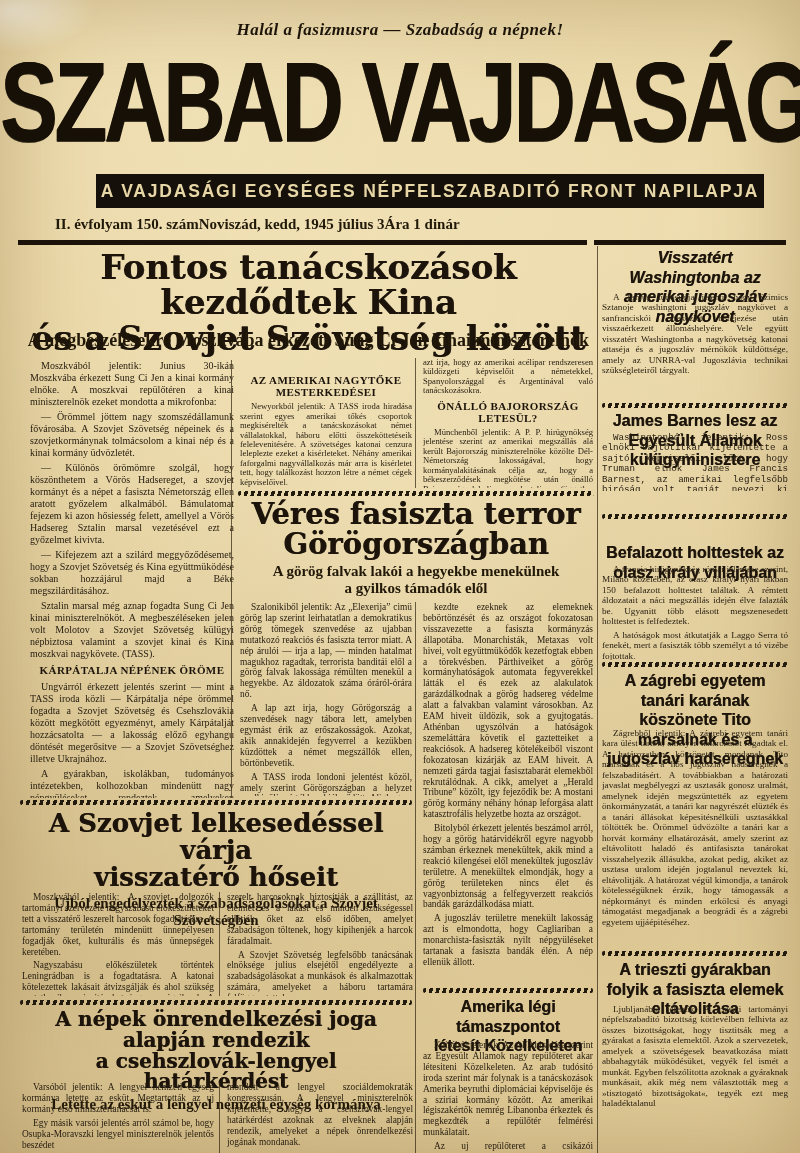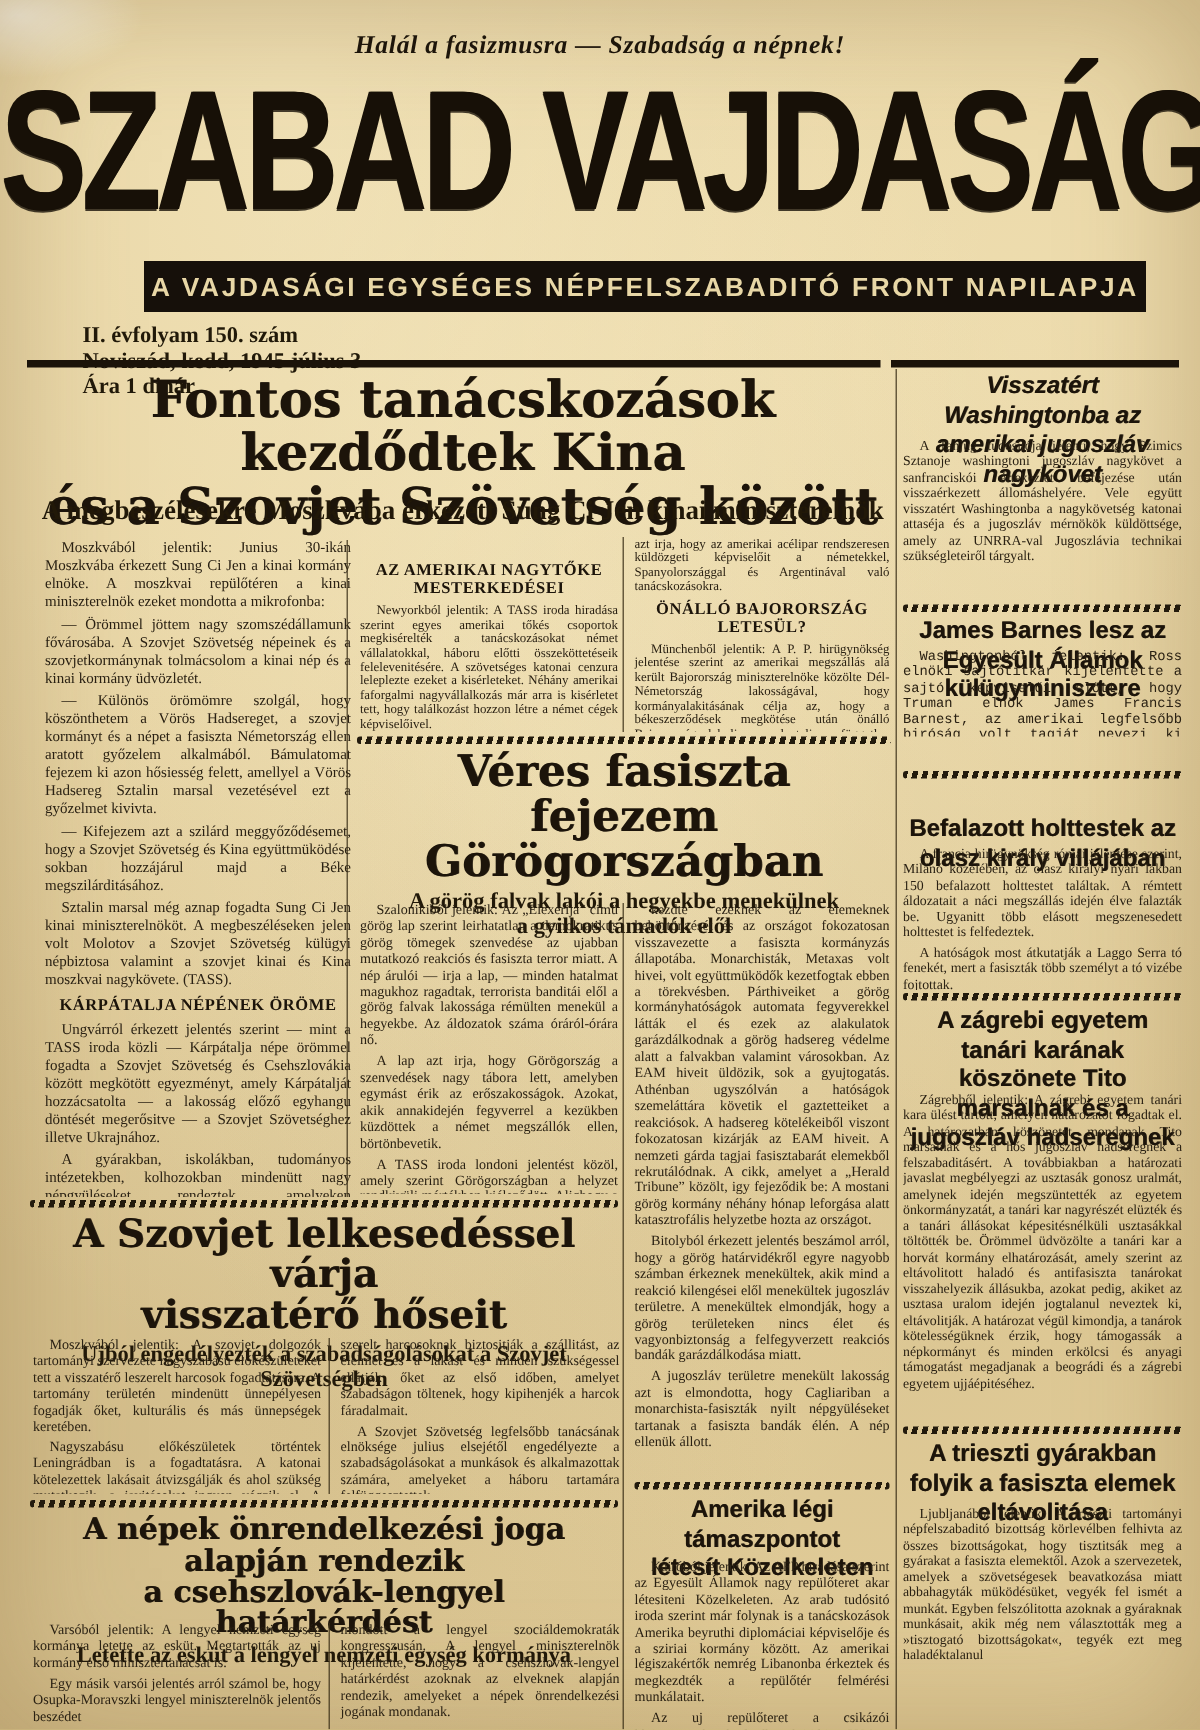--- a/index.html
+++ b/index.html
@@ -28,21 +28,21 @@
     font-size:86px;letter-spacing:-3px;color:#171007;
     transform:scaleY(1.32);transform-origin:50% 18%;
     text-shadow:1px 0 0 #171007, 0 1px 0 rgba(23,16,7,.8);
   }
   .banner{
     background:#16100a;color:#e8d7a6;font-family:"Liberation Sans",sans-serif;
     font-weight:bold;font-size:17.5px;letter-spacing:1.8px;line-height:30px;height:30px;
     text-align:center; box-shadow:0 0 0 2px #16100a;
   }
   .dateline{display:flex;width:100%;box-sizing:border-box;
-    padding:0 12px 0 55px;font-weight:bold;font-size:15px;color:#211909;flex-direction:column;}
+    padding:0 12px 0 55px;font-weight:bold;font-size:15px;color:#211909;}
   .rule-heavy{height:5px;background:#1b1309;}
   .rule-v{width:1px;background:rgba(58,45,22,.75);}
   .wavy{height:5px;background-image:repeating-linear-gradient(105deg,#221a0c 0 3.5px, rgba(0,0,0,0) 3.5px 6.5px);border-radius:2px;}
   
   .hl{font-family:"DejaVu Serif","Liberation Serif",serif;font-weight:bold;color:#1c140a;
       text-shadow:.5px 0 0 rgba(28,20,10,.85);line-height:1.04;}
   .hl-main{font-size:34px;}
   .hl-greek{font-size:29px;}
   .hl-sov{font-size:26px;}
   .hl-pol{font-size:20px;}
@@ -104,21 +104,21 @@
   <div class="abs rule-v" style="top:358px;left:415px;height:130px;"></div>
 
   <div class="abs col dense" style="top:358px;left:423px;width:170px;height:130px;">
     <p class="p" style="text-indent:0;">azt irja, hogy az amerikai acélipar rendszeresen küldözgeti képviselőit a németekkel, Spanyolországgal és Argentinával való tanácskozásokra.</p>
     <div class="minihead">ÖNÁLLÓ BAJORORSZÁG LETESÜL?</div>
     <p class="p">Münchenből jelentik: A P. P. hirügynökség jelentése szerint az amerikai megszállás alá került Bajorország miniszterelnöke közölte Dél-Németország lakosságával, hogy kormányalakitásának célja az, hogy a békeszerződések megkötése után önálló Bajorország alakuljon, amely teljesen független lesz Németországtól.</p>
   </div>
 
   <div class="abs wavy" style="top:491px;left:238px;width:356px;"></div>
   <div class="abs ctr" style="top:499px;left:238px;width:356px;">
-    <div class="hl hl-greek">Véres fasiszta fejezem</div>
+    <div class="hl hl-greek">Véres fasiszta terror</div>
     <div class="hl hl-greek">Görögországban</div>
     <div class="subhd" style="font-size:15px;margin-top:4px;">A görög falvak lakói a hegyekbe menekülnek</div>
     <div class="subhd" style="font-size:15px;">a gyilkos támadók elől</div>
   </div>
   <div class="abs col md" style="top:602px;left:240px;width:172px;height:194px;">
     <p class="p">Szalonikiből jelentik: Az „Elexerija” cimü görög lap szerint leirhatatlan a demokratikus görög tömegek szenvedése az ujabban mutatkozó reakciós és fasiszta terror miatt. A nép árulói — irja a lap, — minden hatalmat magukhoz ragadtak, terrorista banditái elől a görög falvak lakossága rémülten menekül a hegyekbe. Az áldozatok száma óráról-órára nő.</p>
     <p class="p">A lap azt irja, hogy Görögország a szenvedések nagy tábora lett, amelyben egymást érik az erőszakosságok. Azokat, akik annakidején fegyverrel a kezükben küzdöttek a német megszállók ellen, börtönbevetik.</p>
     <p class="p">A TASS iroda londoni jelentést közöl, amely szerint Görögországban a helyzet rendkivüli mértékben kiéleződött. Alighogy a partizánalakulatok a kormánnyal kötött megegyezés értelmében letették a fegyvert, a kormány meg-</p>
   </div>
   <div class="abs rule-v" style="top:602px;left:415px;height:551px;"></div>

